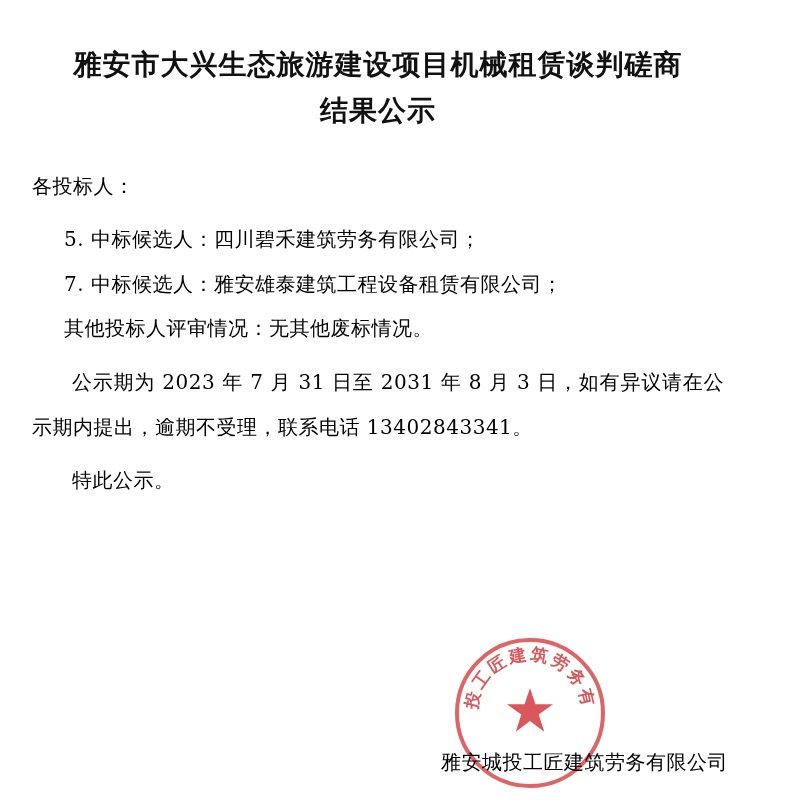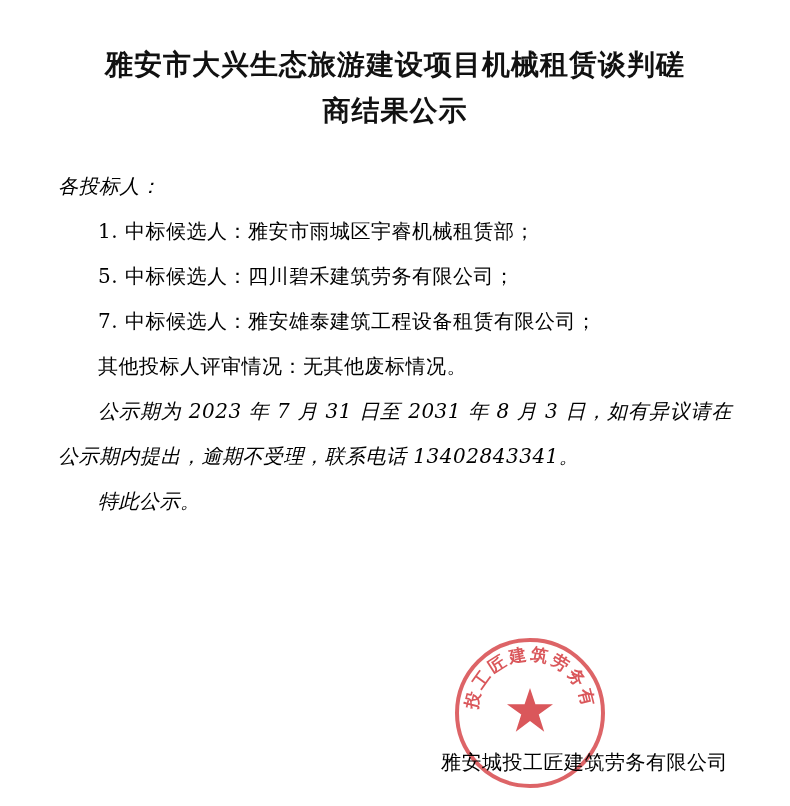--- a/index.html
+++ b/index.html
@@ -13,54 +13,54 @@
     position: relative;
     font-family: "DejaVu Serif", "Liberation Serif", serif;
     color: #000000;
     overflow: hidden;
   }
   .page {
     position: relative;
     width: 790px;
     height: 806px;
     box-sizing: border-box;
-    padding: 30px 58px 0 58px;
+    padding: 30px 58px 0 24px;
   }
   .doc-title {
     font-family: "DejaVu Sans", "Liberation Sans", sans-serif;
     font-weight: bold;
     font-size: 28px;
     line-height: 46px;
     text-align: center;
     letter-spacing: 1px;
     margin: 12px 40px 0 40px;
     color: #111;
   }
   .body-block {
     margin-top: 30px;
     font-size: 20px;
     line-height: 45px;
     letter-spacing: 0.5px;
   }
   .para {
-    margin: 0;
+    margin: 8px;
     text-align: justify;
     text-justify: inter-ideograph;
-    font-style: italic;
   }
   .para.indent {
     text-indent: 2em;
   }
   .list-item {
     margin: 0;
     text-indent: 2em;
   }
   .note-line {
     margin: 0;
     text-indent: 2em;
+    font-family: Liberation Mono, monospace;
   }
   .sign-block {
     position: absolute;
     right: 62px;
     bottom: 22px;
     text-align: left;
     font-size: 20px;
     line-height: 44px;
     letter-spacing: 0.5px;
   }
@@ -116,21 +116,20 @@
 
 <div class="page">
 
   <h1 class="doc-title">雅安市大兴生态旅游建设项目机械租赁谈判磋商结果公示</h1>
 
   <div class="body-block">
 
     <p class="para">各投标人：</p>
 
 
-    <p class="list-item">1. 中标候选人：雅安市雨城区宇睿机械租赁部；</p>
     <p class="list-item">5. 中标候选人：四川碧禾建筑劳务有限公司；</p>
     <p class="list-item">7. 中标候选人：雅安雄泰建筑工程设备租赁有限公司；</p>
 
     <p class="note-line">其他投标人评审情况：无其他废标情况。</p>
 
     <p class="para indent">公示期为 2023 年 7 月 31 日至 2031 年 8 月 3 日，如有异议请在公示期内提出，逾期不受理，联系电话 13402843341。</p>
 
     <p class="para indent">特此公示。</p>
 
   </div>

